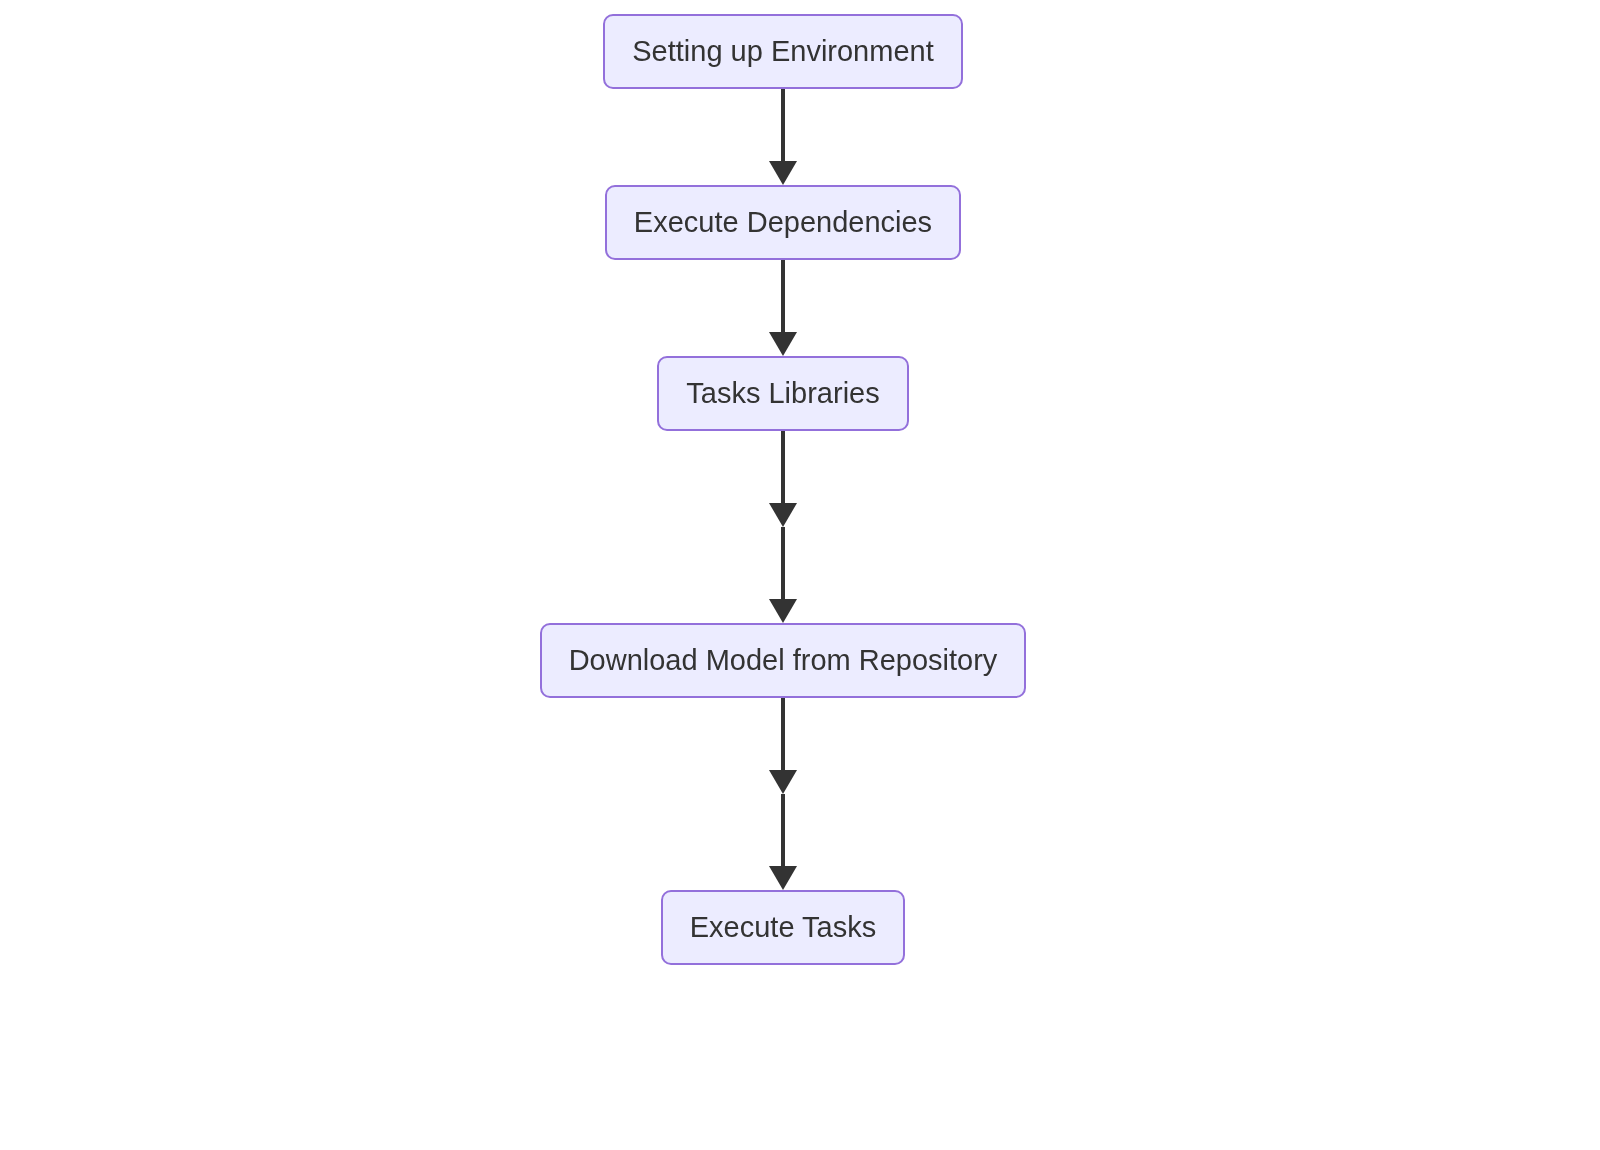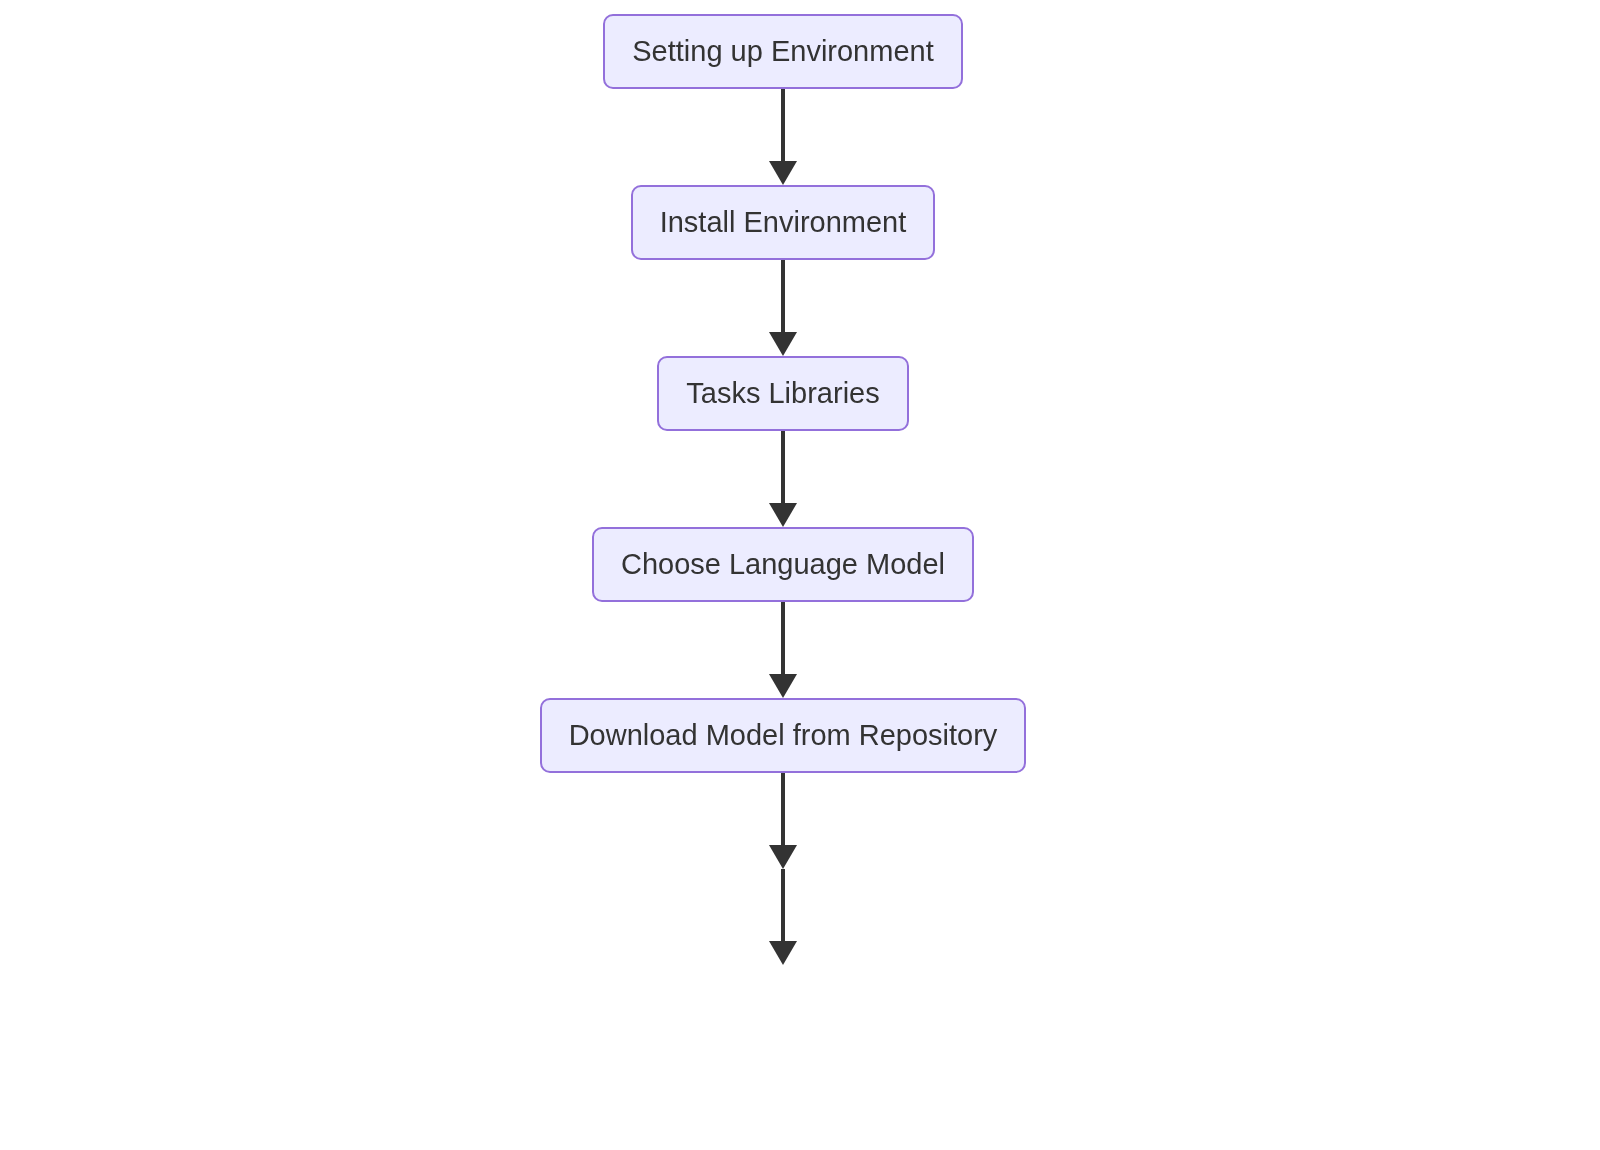--- a/index.html
+++ b/index.html
@@ -69,49 +69,49 @@
 <div class="diagram">
   <div class="diagram-col">
 
     <div class="node">Setting up Environment</div>
 
     <div class="arrow">
       <div class="shaft"></div>
       <div class="head"></div>
     </div>
 
-    <div class="node">Install Environment</div>
+    <div class="node">Execute Dependencies</div>
 
     <div class="arrow">
       <div class="shaft"></div>
       <div class="head"></div>
     </div>
 
     <div class="node">Tasks Libraries</div>
 
     <div class="arrow">
       <div class="shaft"></div>
       <div class="head"></div>
     </div>
 
-    <div class="node">Choose Language Model</div>
 
     <div class="arrow">
       <div class="shaft"></div>
       <div class="head"></div>
     </div>
 
     <div class="node">Download Model from Repository</div>
 
     <div class="arrow">
       <div class="shaft"></div>
       <div class="head"></div>
     </div>
 
 
     <div class="arrow">
       <div class="shaft"></div>
       <div class="head"></div>
     </div>
 
+    <div class="node">Execute Tasks</div>
 
   </div>
 </div>
 
 </body></html>

